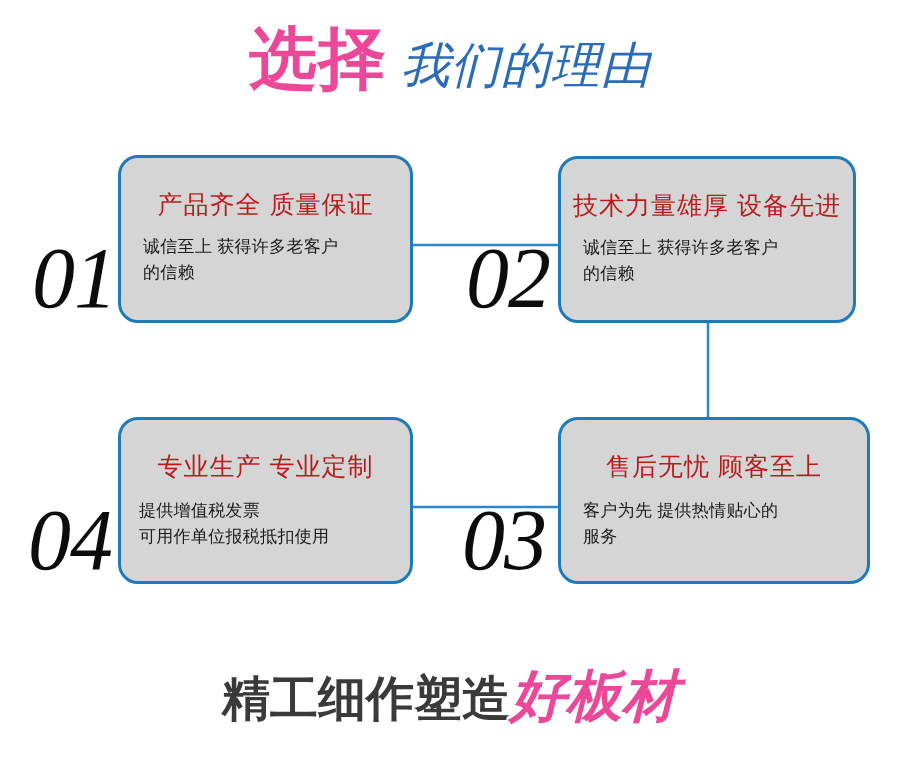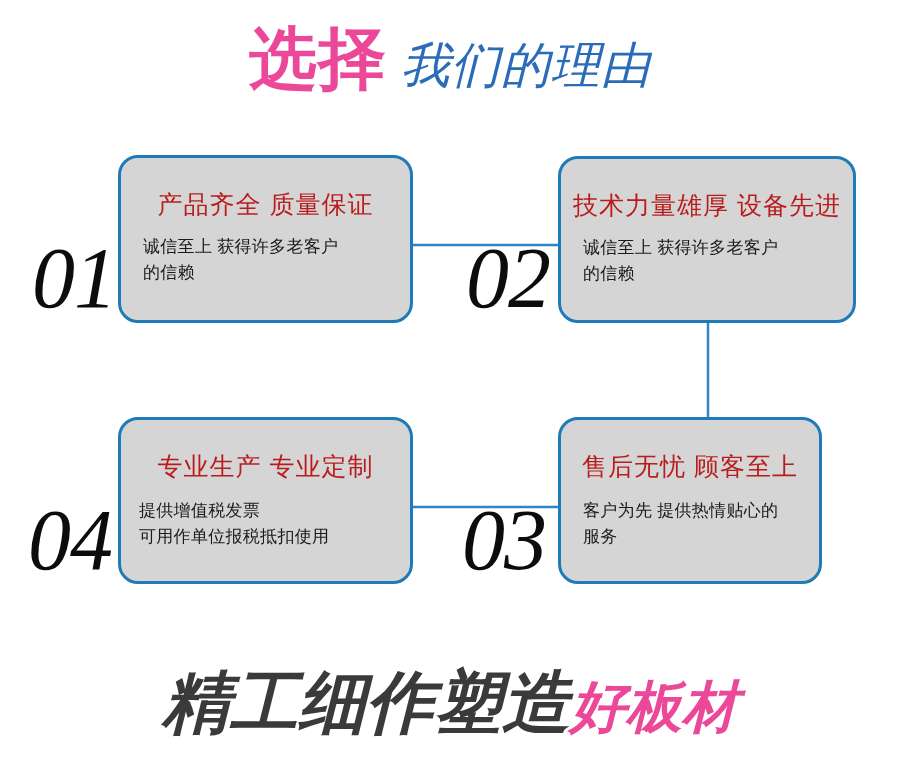--- a/index.html
+++ b/index.html
@@ -76,21 +76,21 @@
     position: absolute;
     background: #d5d5d5;
     border: 3px solid #1f7ab8;
     border-radius: 20px;
     box-sizing: border-box;
     z-index: 2;
   }
   #card-01 { left: 118px; top: 155px; width: 295px; height: 168px; }
   #card-02 { left: 558px; top: 156px; width: 298px; height: 167px; }
   #card-04 { left: 118px; top: 417px; width: 295px; height: 167px; }
-  #card-03 { left: 558px; top: 417px; width: 264px; height: 167px; }
+  #card-03 { left: 558px; top: 417px; width: 312px; height: 167px; }
 
   .card-title {
     position: absolute;
     left: 0;
     right: 0;
     top: 30px;
     text-align: center;
     font-size: 25px;
     font-weight: normal;
     color: #b91c1c;
@@ -116,27 +116,26 @@
   
   #footer {
     position: absolute;
     left: 0;
     top: 668px;
     width: 900px;
     text-align: center;
     white-space: nowrap;
   }
   #footer-dark {
-    font-size: 68px;
+    font-size: 48px;
     font-weight: bold;
     color: #3a3a3a;
     letter-spacing: 0px;
     vertical-align: baseline;
     line-height: 1;
-    font-style: italic;
   }
   #footer-accent {
     font-size: 56px;
     font-weight: bold;
     color: #ec4899;
     letter-spacing: 0px;
     vertical-align: baseline;
     line-height: 1;
     font-style: italic;
   }

